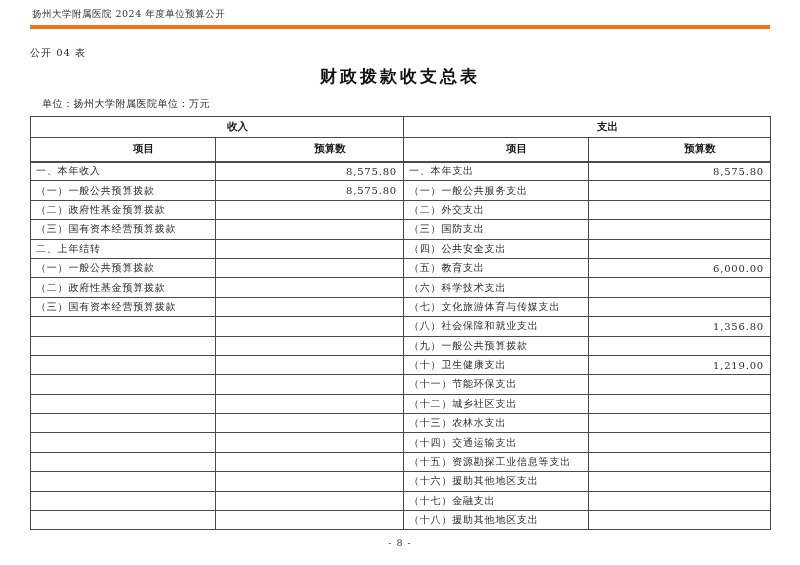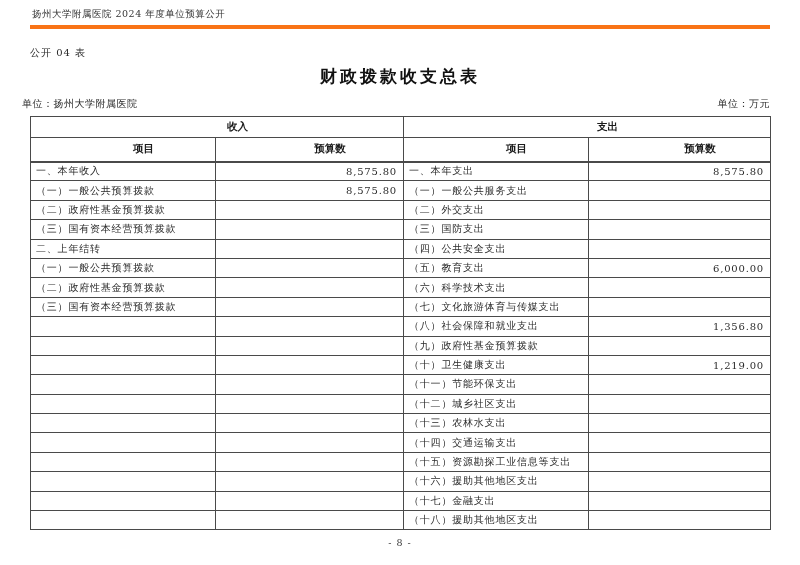--- a/index.html
+++ b/index.html
@@ -34,22 +34,21 @@
     margin-top: 5px;
     text-align: center;
     font-size: 17px;
     font-weight: bold;
     font-family: "DejaVu Sans", sans-serif;
     letter-spacing: 3px;
     color: #111;
   }
   .unit-row {
     display: flex;
-    justify-content: space-between;
-    margin: 9px 30px 5px 22px;
+    margin: 9px 30px 5px 42px;
     font-size: 10px;
     letter-spacing: 0.5px;
     color: #2b2b2b;
   }
   table.budget-table {
     width: 740px;
     margin: 0 30px;
     border-collapse: collapse;
     table-layout: fixed;
   }
@@ -175,21 +174,21 @@
       </tr>
       <tr>
         <td class="item"></td>
         <td class="num"></td>
         <td class="item">（八）社会保障和就业支出</td>
         <td class="num">1,356.80</td>
       </tr>
       <tr>
         <td class="item"></td>
         <td class="num"></td>
-        <td class="item">（九）政府性基金预算拨款</td>
+        <td class="item">（九）一般公共预算拨款</td>
         <td class="num"></td>
       </tr>
       <tr>
         <td class="item"></td>
         <td class="num"></td>
         <td class="item">（十）卫生健康支出</td>
         <td class="num">1,219.00</td>
       </tr>
       <tr>
         <td class="item"></td>

